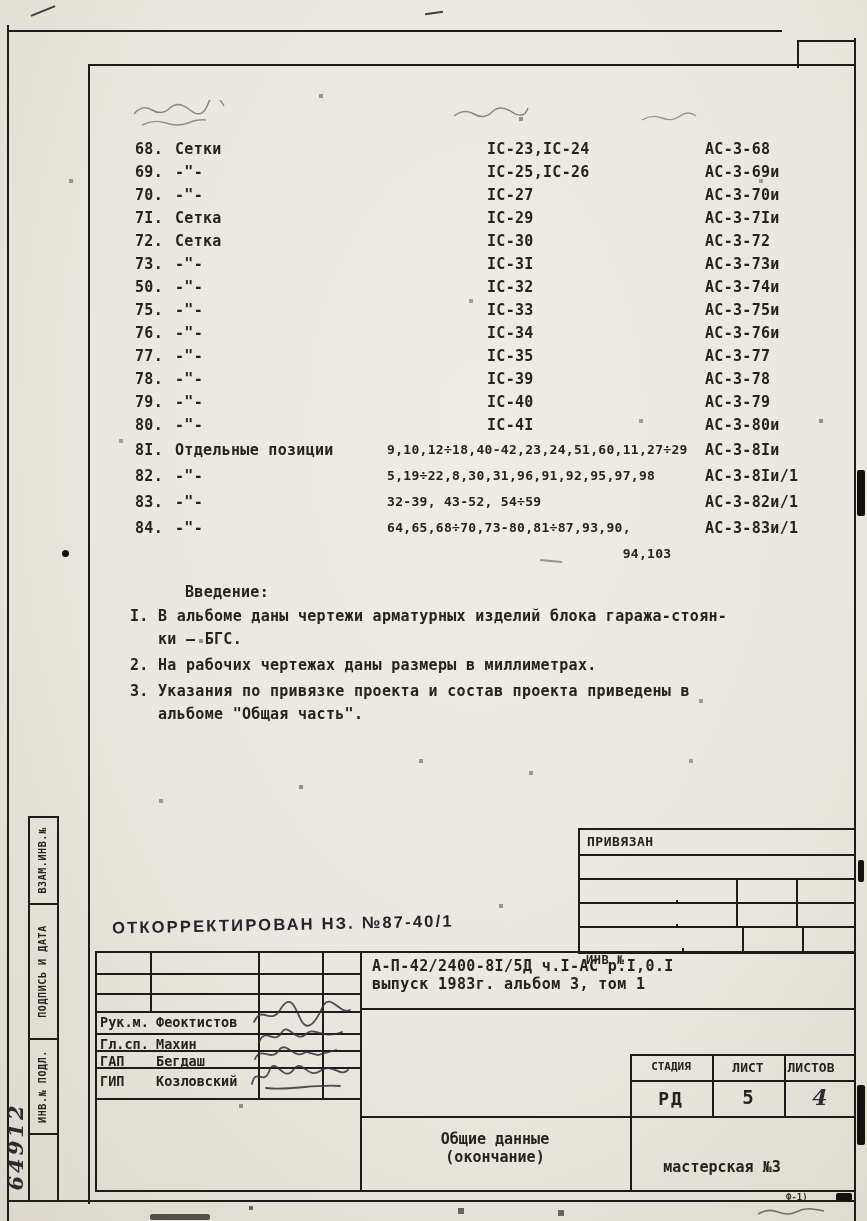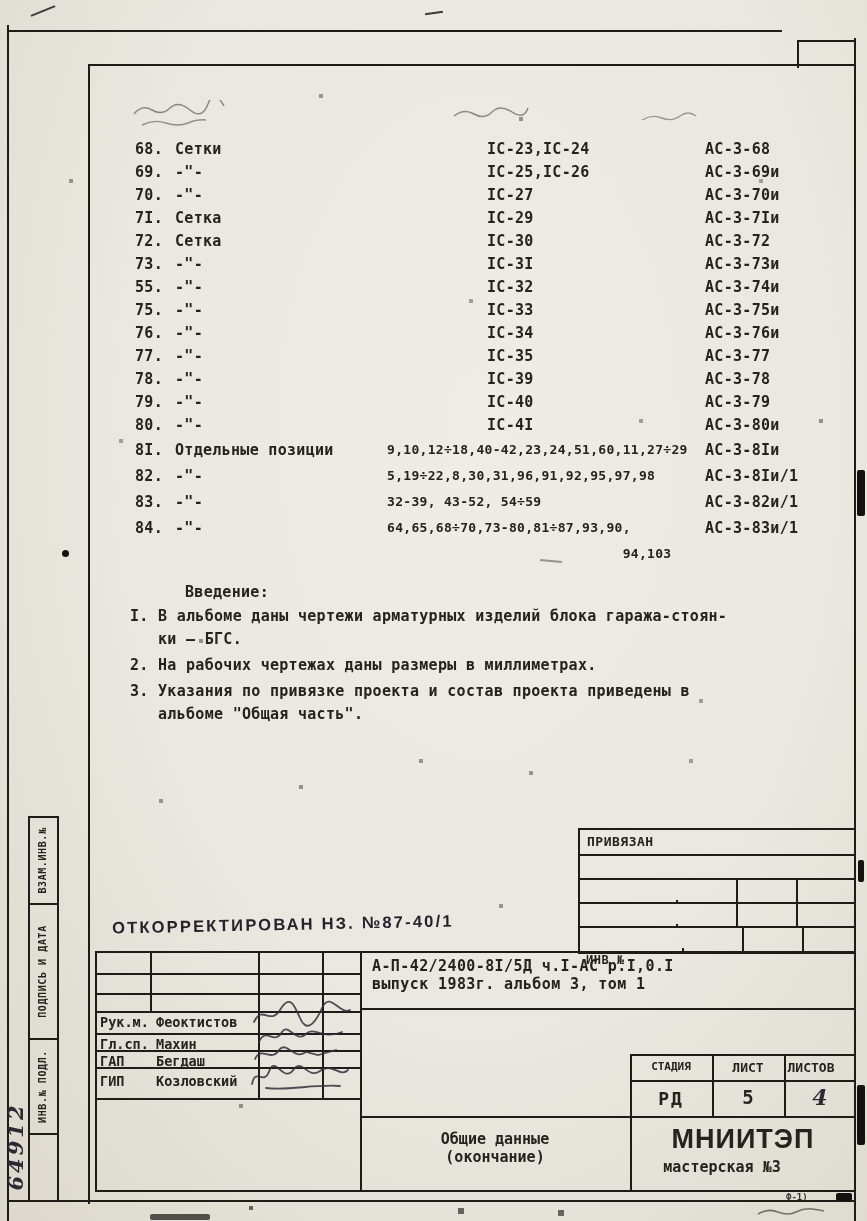--- a/index.html
+++ b/index.html
@@ -133,21 +133,21 @@
       <span class="cdes">IС-30</span>
       <span class="ccode">АС-3-72</span>
     </div>
     <div class="trow">
       <span class="cnum">73.</span>
       <span class="cname">-"-</span>
       <span class="cdes">IС-3I</span>
       <span class="ccode">АС-3-73и</span>
     </div>
     <div class="trow">
-      <span class="cnum">55.</span>
+      <span class="cnum">50.</span>
       <span class="cname">-"-</span>
       <span class="cdes">IС-32</span>
       <span class="ccode">АС-3-74и</span>
     </div>
     <div class="trow">
       <span class="cnum">75.</span>
       <span class="cname">-"-</span>
       <span class="cdes">IС-33</span>
       <span class="ccode">АС-3-75и</span>
     </div>
@@ -274,21 +274,20 @@
   <div class="st cellc" style="left:630px;top:1060px;width:82px;font-size:11px;">СТАДИЯ</div>
   <div class="st cellc" style="left:712px;top:1060px;width:72px;font-size:13px;">ЛИСТ</div>
   <div class="st cellc" style="left:784px;top:1060px;width:54px;font-size:13px;">ЛИСТОВ</div>
   <div class="st cellc" style="left:630px;top:1088px;width:82px;font-size:18px;letter-spacing:2px;">РД</div>
   <div class="st cellc" style="left:712px;top:1086px;width:72px;font-size:19px;">5</div>
   <div class="st cellc hand" style="left:784px;top:1084px;width:72px;font-size:22px;">4</div>
 
   <div class="st cellc" style="left:362px;top:1148px;width:266px;font-size:15px;">(окончание)</div>
   <div class="st cellc" style="left:362px;top:1130px;width:266px;font-size:15px;">Общие данные</div>
 
-  <div class="st cellc" style="left:630px;top:1124px;width:226px;font-size:27px;letter-spacing:1px;font-family:'Liberation Sans',sans-serif;">МНИИТЭП</div>
   <div class="st cellc" style="left:630px;top:1158px;width:184px;font-size:15px;">мастерская №3</div>
 
   <div class="vlabel" style="top:818px;height:85px;">
     <span>ВЗАМ.ИНВ.№</span>
   </div>
   <div class="vlabel" style="top:905px;height:133px;">
     <span>ПОДПИСЬ И ДАТА</span>
   </div>
   <div class="vlabel" style="top:1040px;height:93px;">
     <span>ИНВ.№ ПОДЛ.</span>

